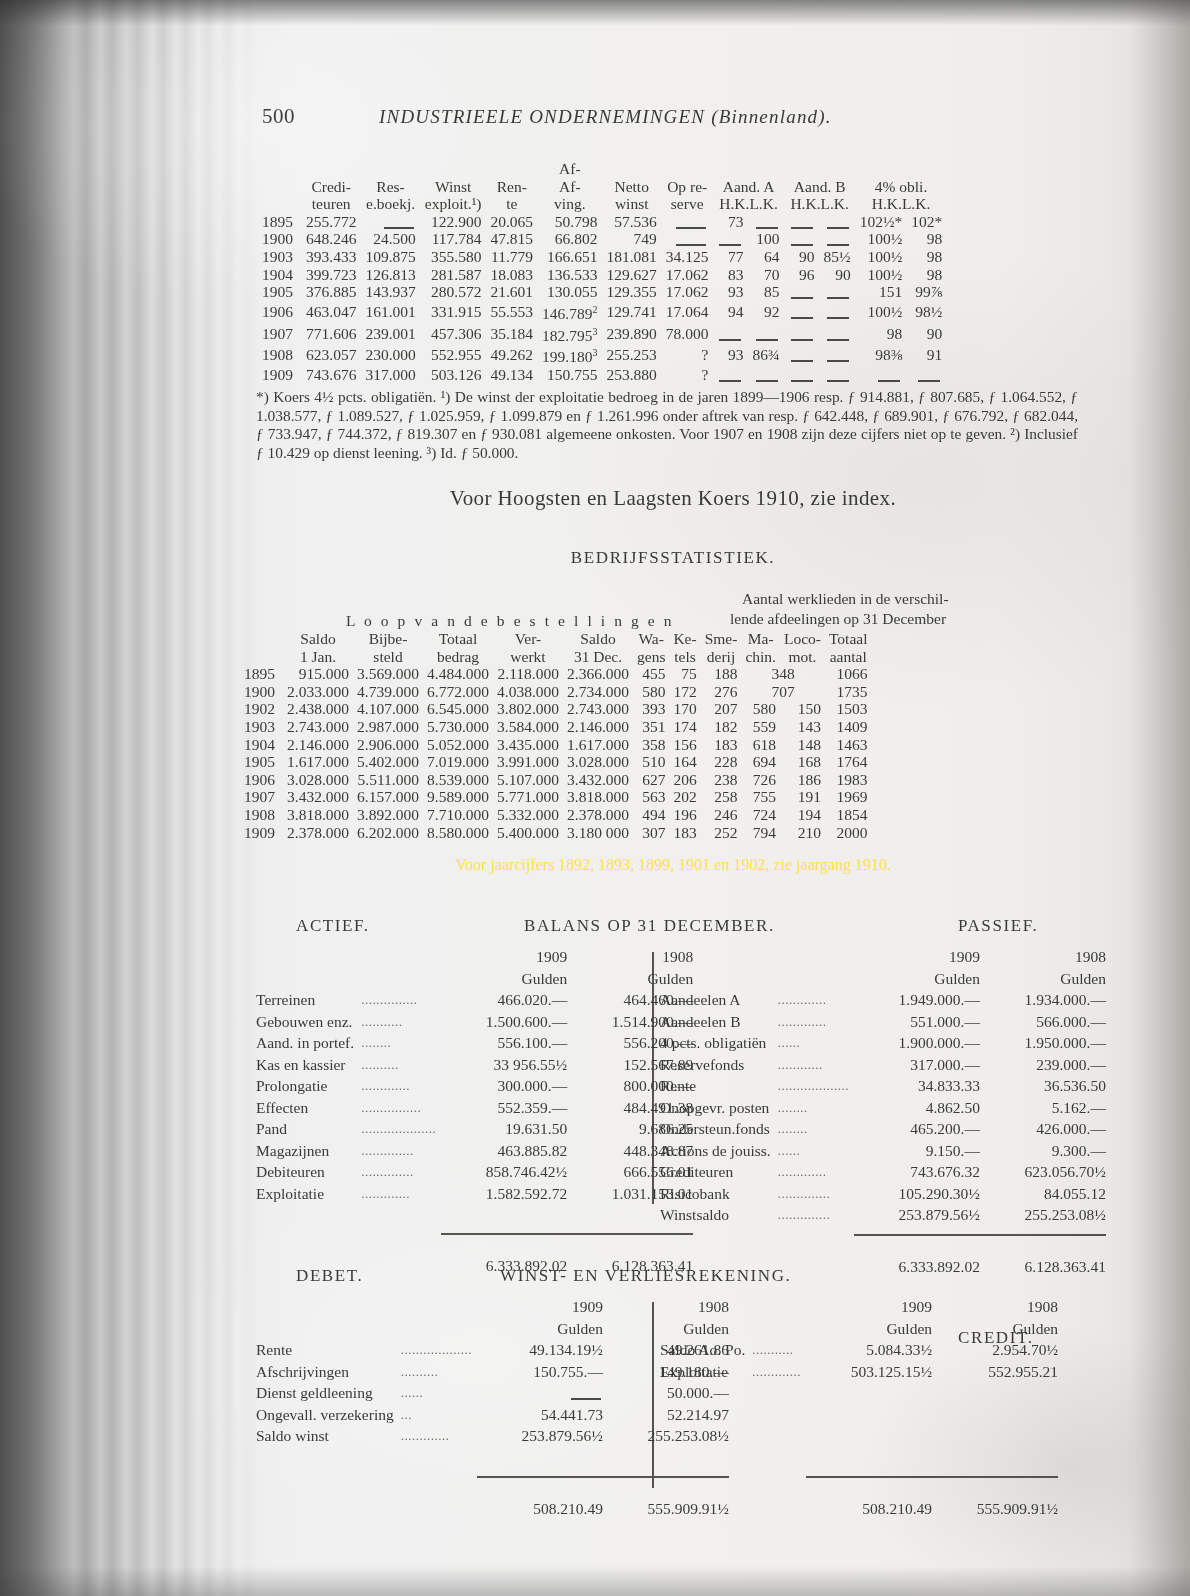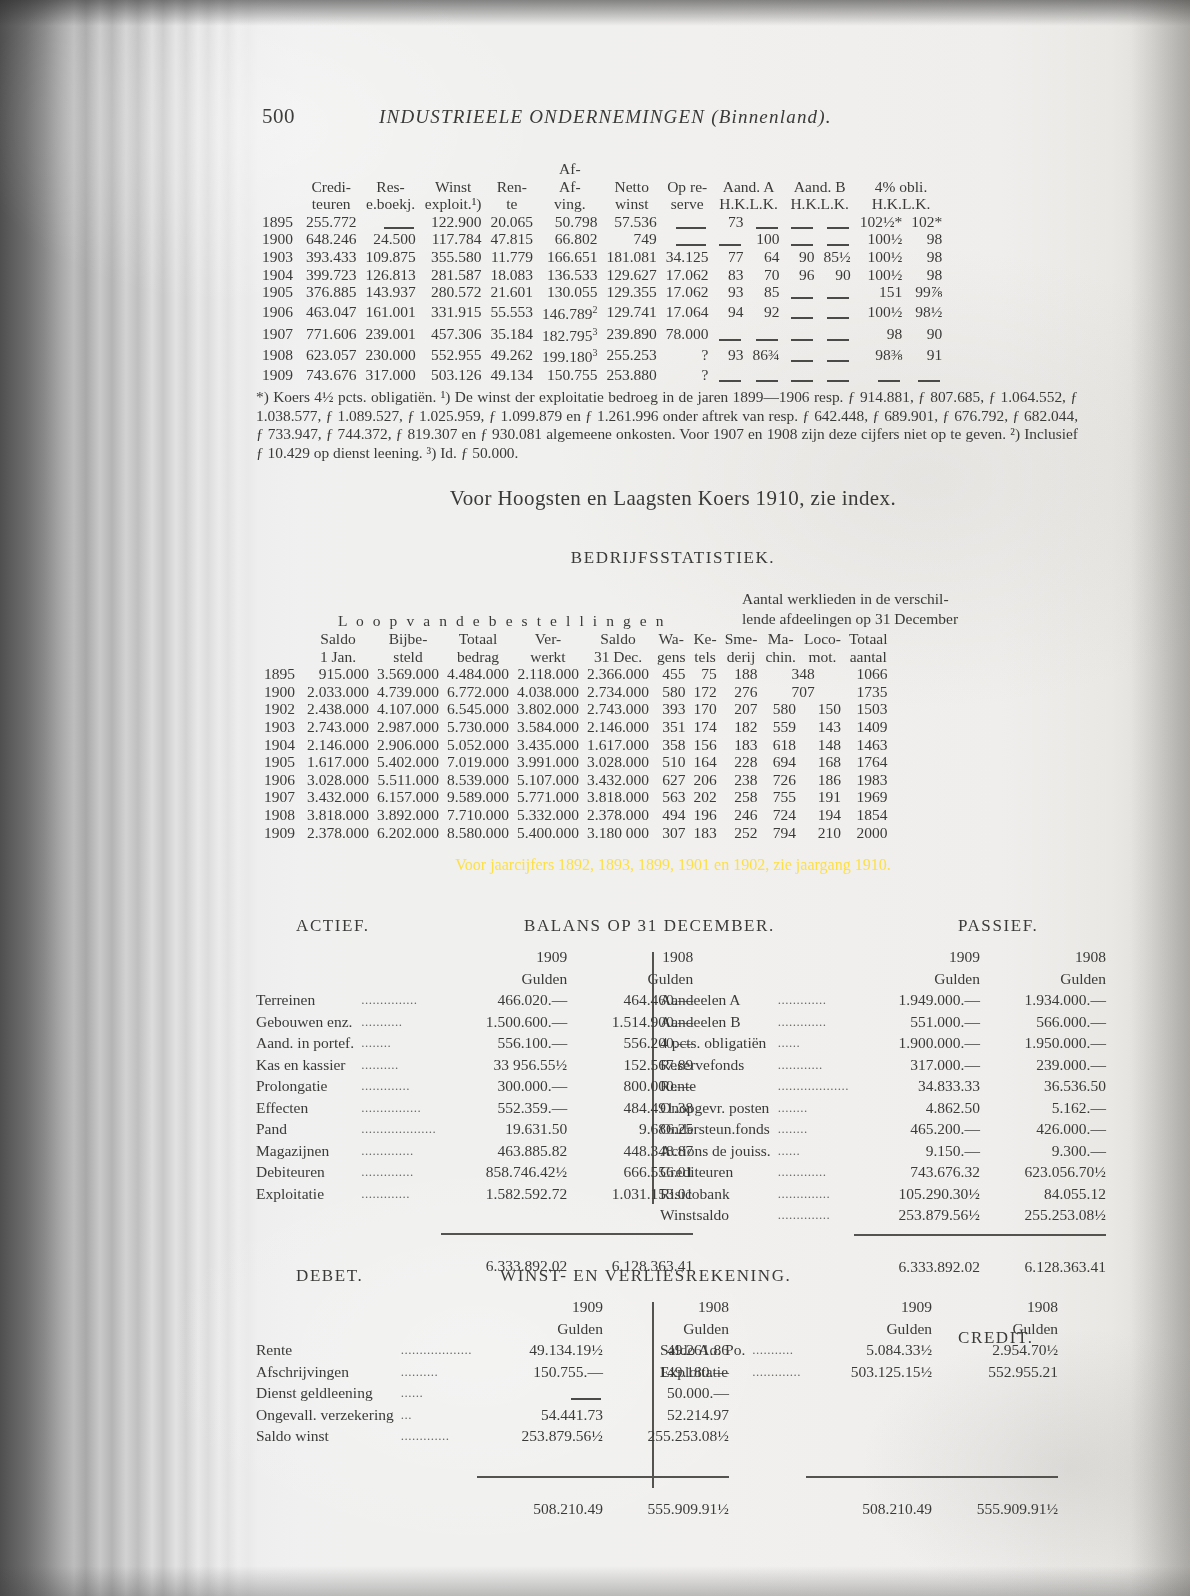--- a/index.html
+++ b/index.html
@@ -103,25 +103,25 @@
     text-align:center;font-size:21px;letter-spacing:.4px;color:#3a3a38;
   }
 
   #secttitle{
     position:absolute;left:262px;top:548px;width:822px;
     text-align:center;font-size:17px;letter-spacing:1.6px;color:#3a3a38;
   }
 
   
   #t2grp{ position:absolute;left:262px;top:588px;width:822px;font-size:15.5px;color:#3a3a38;}
-  #t2grp .g1{ position:absolute;left:76px;top:24px;letter-spacing:2.6px;}
+  #t2grp .g1{ position:absolute;left:84px;top:24px;letter-spacing:2.6px;}
   #t2grp .g2a{ position:absolute;left:480px;top:2px;}
-  #t2grp .g2b{ position:absolute;left:480px;top:22px;}
-
-  #t2{ position:absolute;left:264px;top:630px; }
+  #t2grp .g2b{ position:absolute;left:468px;top:22px;}
+
+  #t2{ position:absolute;left:244px;top:630px; }
   #t2 td,#t2 th{ padding-left:8px; }
   #t2 .yr{ text-align:left;padding-left:0;padding-right:4px;}
   #t2note{
     position:absolute;left:262px;top:856px;width:822px;text-align:center;
     font-size:16px;color:#fde047;
   }
 
   
   .shead{ position:absolute;font-size:17px;letter-spacing:1.6px;color:#3a3a38;}
   #balans-actief { left:296px; top:916px; }

